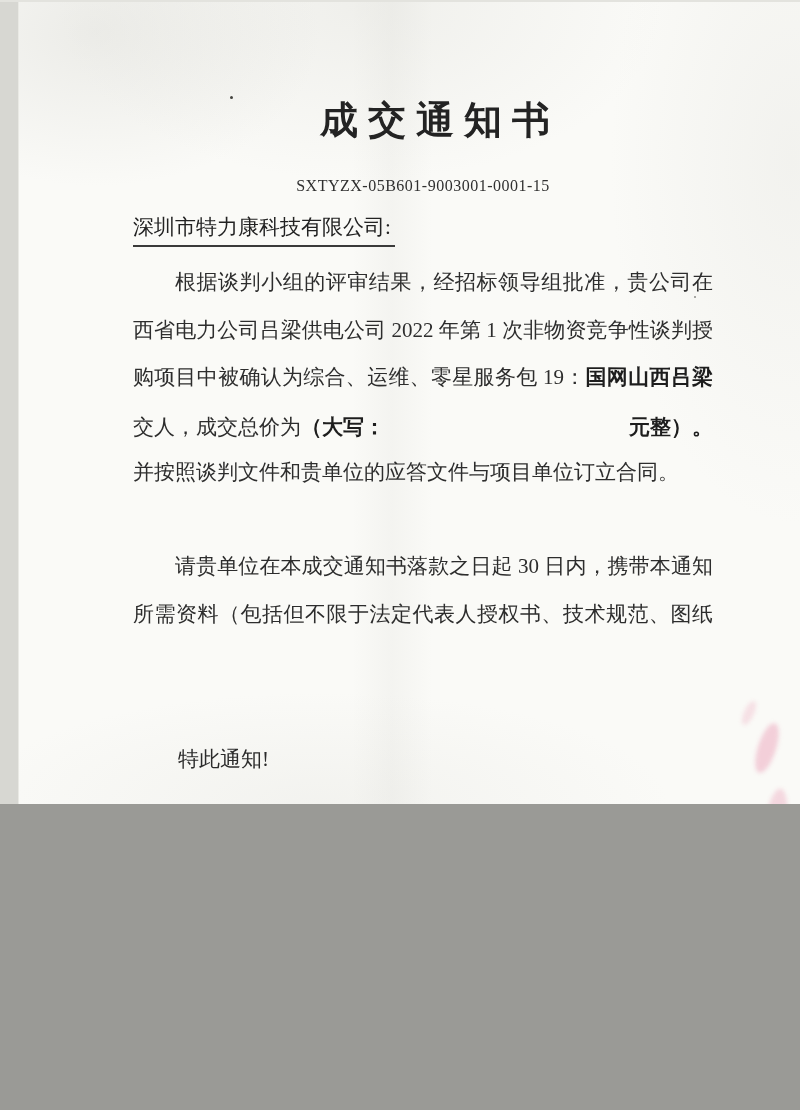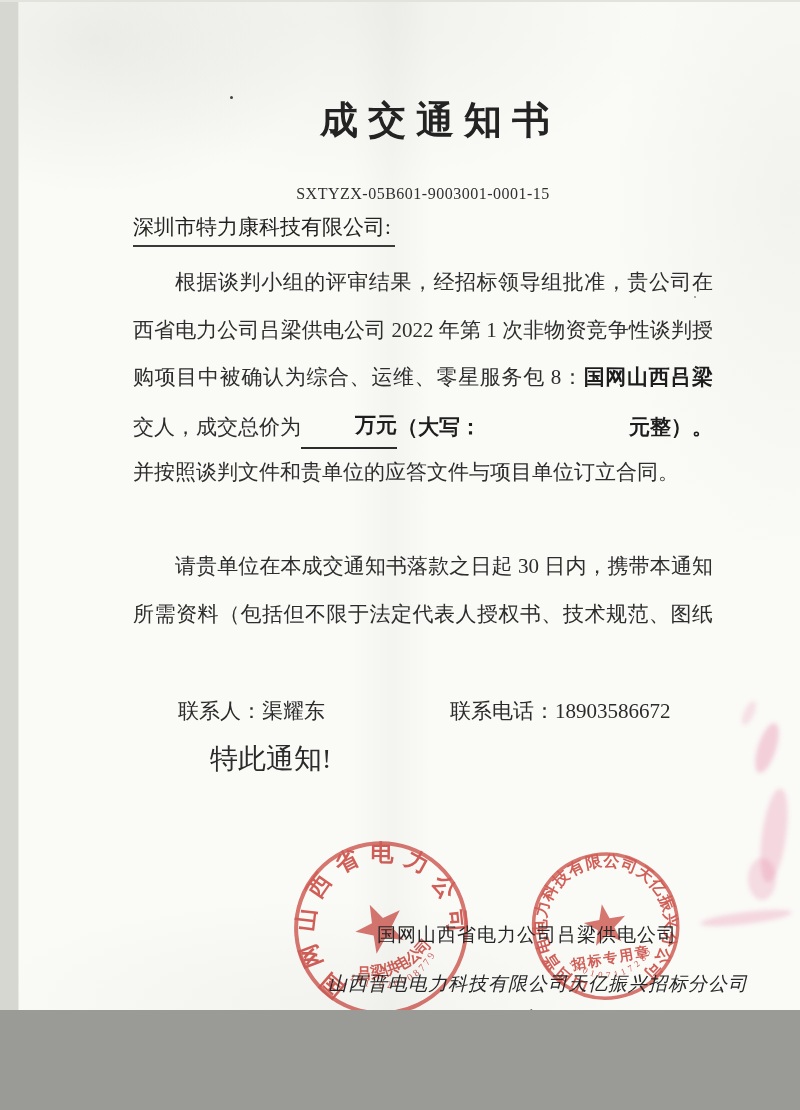--- a/index.html
+++ b/index.html
@@ -1,37 +1,37 @@
 <!DOCTYPE html>
 <html><head>
 <meta charset="utf-8">
 <style>
   html,body{margin:0;padding:0;background:#9a9a96;}
   .page{
-    position:relative;width:800px;height:1010px;overflow:hidden;
+    position:relative;width:800px;height:804px;overflow:hidden;
     background-color:#fafaf7;
     background-image:
       radial-gradient(ellipse 320px 220px at 12% 4%, rgba(206,206,200,.32), rgba(206,206,200,0) 70%),
       radial-gradient(ellipse 260px 520px at 99% 20%, rgba(210,210,204,.20), rgba(210,210,204,0) 70%),
       radial-gradient(ellipse 420px 240px at 45% 1%, rgba(212,212,206,.28), rgba(212,212,206,0) 72%),
       radial-gradient(ellipse 500px 160px at 40% 100%, rgba(208,208,202,.18), rgba(208,208,202,0) 70%),
       linear-gradient(90deg, rgba(205,205,199,0) 44%, rgba(205,205,199,.14) 49%, rgba(205,205,199,0) 54%);
     font-family:"Liberation Serif","DejaVu Serif",serif;
     color:#2b2b2b;
   }
   .scan-edge{position:absolute;left:0;top:0;width:18px;height:1110px;background:#d7d7d2;border-right:1px solid #e9e9e4;}
   .scan-topline{position:absolute;left:0;top:0;width:800px;height:2px;background:#e3e3de;}
 
   .title{
     position:absolute;left:150px;top:97px;width:580px;height:46px;line-height:46px;
     text-align:center;font-size:38px;font-weight:700;letter-spacing:10px;color:#232323;
   }
   .refno{
     position:absolute;left:133px;top:175px;width:580px;height:22px;line-height:22px;
-    text-align:center;font-size:16px;letter-spacing:.5px;color:#303030;margin-top:8px;
+    text-align:center;font-size:16px;letter-spacing:.5px;color:#303030;
   }
   .addressee{
     position:absolute;left:133px;top:213px;height:30px;line-height:28px;
     font-size:21px;font-weight:400;color:#222;
     border-bottom:2px solid #3a3a3a;padding:0 4px 2px 0;
   }
   .bodyblock{position:absolute;left:133px;width:580px;font-size:21px;color:#2d2d2d;}
   .p1{top:259px;}
   .p2{top:543px;}
   .line{height:47.5px;line-height:47.5px;overflow:hidden;white-space:nowrap;}
@@ -39,21 +39,21 @@
   .jline::after{content:"";display:inline-block;width:100%;height:0;}
   .indent{text-indent:42px;}
   .b{font-weight:700;color:#1d1d1d;}
   .priceline{display:flex;align-items:flex-end;height:47.5px;line-height:44px;}
   .ulwrap{display:inline-flex;align-items:flex-end;border-bottom:2px solid #2c2c2c;height:40px;}
   .ulgap{display:inline-block;width:54px;}
   .capsgap{display:inline-block;width:10px;flex:1;}
   .contact-row{position:absolute;left:133px;top:687px;width:580px;height:48px;line-height:48px;font-size:21px;}
   .contact-person{position:absolute;left:45px;}
   .contact-phone{position:absolute;left:317px;}
-  .closing{position:absolute;left:178px;top:735px;height:48px;line-height:48px;font-size:28px;margin-left:32px;}
+  .closing{position:absolute;left:178px;top:735px;height:48px;line-height:48px;font-size:21px;}
 
   .footer-line{position:absolute;height:30px;line-height:30px;font-size:19px;letter-spacing:1px;color:#262626;z-index:5;margin-top:21px;}
   .org1{left:377px;top:899px;}
   .org2{left:328px;top:948px;font-style:italic;}
   .docdate{left:473px;top:983px;letter-spacing:2px;font-weight:bold;}
 
   .stamp{position:absolute;mix-blend-mode:multiply;opacity:.88;z-index:4;}
   .stamp-left{left:287px;top:833px;transform:rotate(-26deg);}
   .stamp-right{left:526px;top:846px;transform:rotate(-10deg);}
   .stamp svg text{font-family:"Liberation Serif","DejaVu Serif",serif;fill:#cf4a43;}
@@ -81,43 +81,35 @@
   <div class="scan-edge"></div>
   <div class="scan-topline"></div>
 
   <div class="title">成交通知书</div>
   <div class="refno">SXTYZX-05B601-9003001-0001-15</div>
   <div class="addressee">深圳市特力康科技有限公司:</div>
 
   <div class="bodyblock p1">
     <div class="line jline indent">根据谈判小组的评审结果，经招标领导组批准，贵公司在国网山</div>
     <div class="line jline">西省电力公司吕梁供电公司 2022 年第 1 次非物资竞争性谈判授权采</div>
-    <div class="line jline"><span>购项目中被确认为综合、运维、零星服务包 8：</span><span class="b">国网山西吕梁供电</span></div>
+    <div class="line jline"><span>购项目中被确认为综合、运维、零星服务包 19：</span><span class="b">国网山西吕梁供电</span></div>
     <div class="line priceline">
       <span>交人，成交总价为</span>
-      <span class="ulwrap">
-          <span class="ulgap"></span>
-          <span class="b">万元</span>
-        </span>
       <span class="b">（大写：</span>
       <span class="capsgap"></span>
       <span class="b">元整）。</span>
     </div>
     <div class="line">并按照谈判文件和贵单位的应答文件与项目单位订立合同。</div>
   </div>
 
   <div class="bodyblock p2">
     <div class="line jline indent">请贵单位在本成交通知书落款之日起 30 日内，携带本通知书及</div>
     <div class="line jline">所需资料（包括但不限于法定代表人授权书、技术规范、图纸等)，</div>
   </div>
 
-  <div class="contact-row">
-    <span class="contact-person">联系人：渠耀东</span>
-    <span class="contact-phone">联系电话：18903586672</span>
-  </div>
   <div class="closing">特此通知!</div>
 
   <div class="stamp stamp-left">
     <svg width="190" height="190" viewBox="0 0 190 190">
       <defs>
         <path id="lp-ring" d="M 39,134 A 68,68 0 1 1 151,134" fill="none"></path>
         <path id="lp-inner" d="M 50,128 A 85,85 0 0 0 140,128" fill="none"></path>
         <path id="lp-serial" d="M 43,125 A 60,60 0 0 0 147,125" fill="none"></path>
       </defs>
       <circle cx="95" cy="95" r="85" fill="none" stroke="#cf4a43" stroke-width="4" opacity=".85"></circle>

